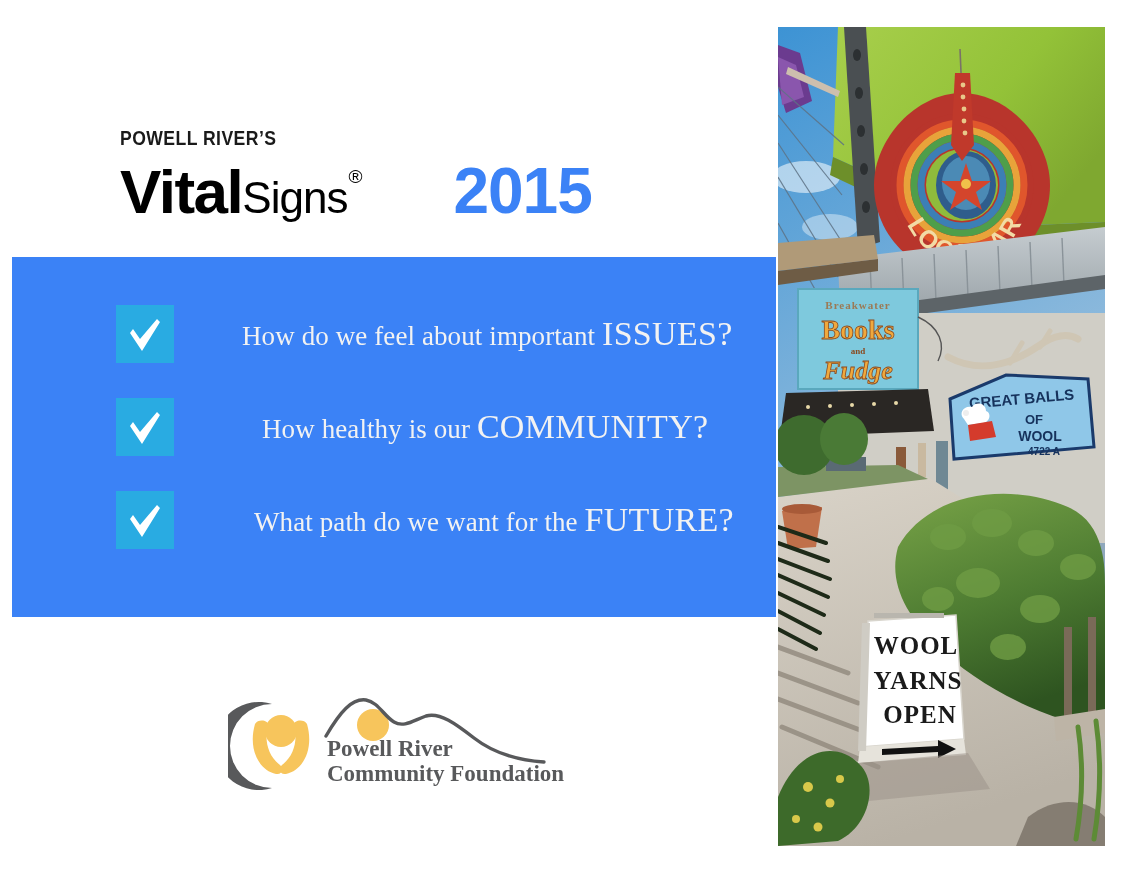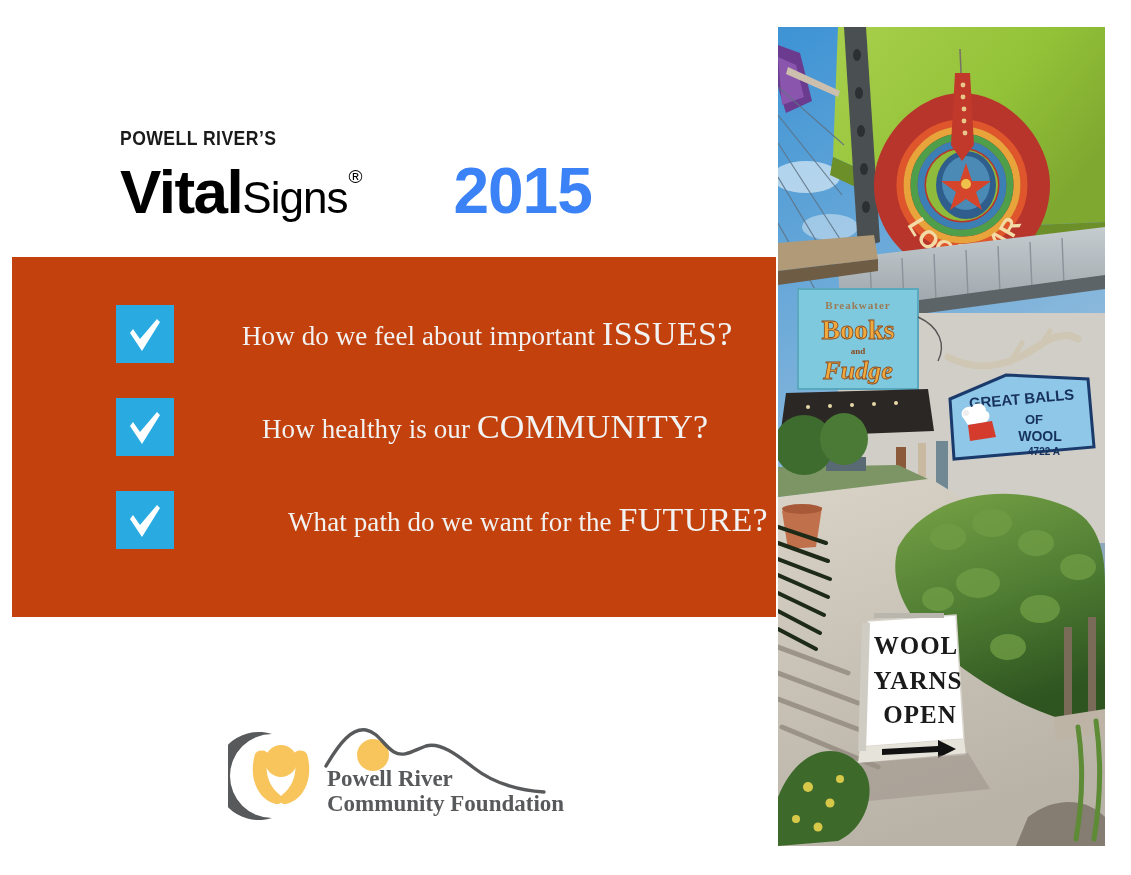--- a/index.html
+++ b/index.html
@@ -82,21 +82,21 @@
     margin-left: 92px;
   }
 
   
   #checklist-panel {
     position: absolute;
     left: 12px;
     top: 257px;
     width: 764px;
     height: 360px;
-    background: #c2410c;
+    background: #3b82f6;
   }
   .check-row {
     position: absolute;
     left: 104px;
     display: flex;
     align-items: center;
     white-space: nowrap;
   }
   .check-row.r0 { top: 48px; }
   .check-row.r1 { top: 141px; }
@@ -117,27 +117,27 @@
     font-size: 27px;
     line-height: 1;
     letter-spacing: 0.1px;
   }
   .check-text .emph {
     font-size: 34px;
     letter-spacing: 0.3px;
   }
   .check-row.r0 .check-text { margin-left: 68px; }
   .check-row.r1 .check-text { margin-left: 88px; }
-  .check-row.r2 .check-text { margin-left: 114px; }
+  .check-row.r2 .check-text { margin-left: 80px; }
 
   
   #foundation-logo {
     position: absolute;
     left: 228px;
-    top: 720px;
+    top: 690px;
     width: 345px;
     height: 112px;
   }
   #foundation-logo svg { display: block; }
 
   
   #photo {
     position: absolute;
     left: 778px;
     top: 27px;

